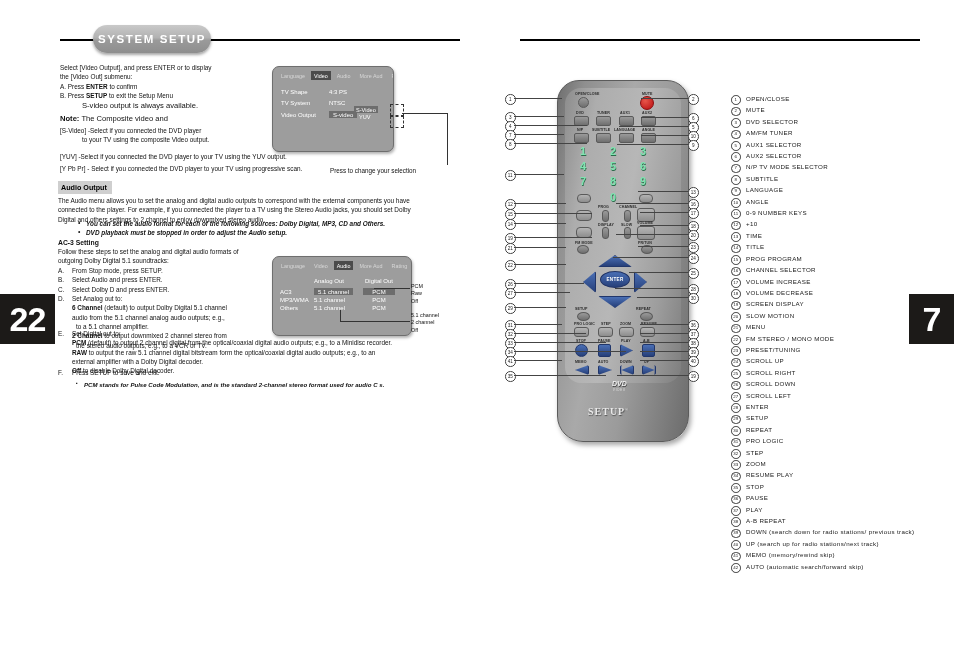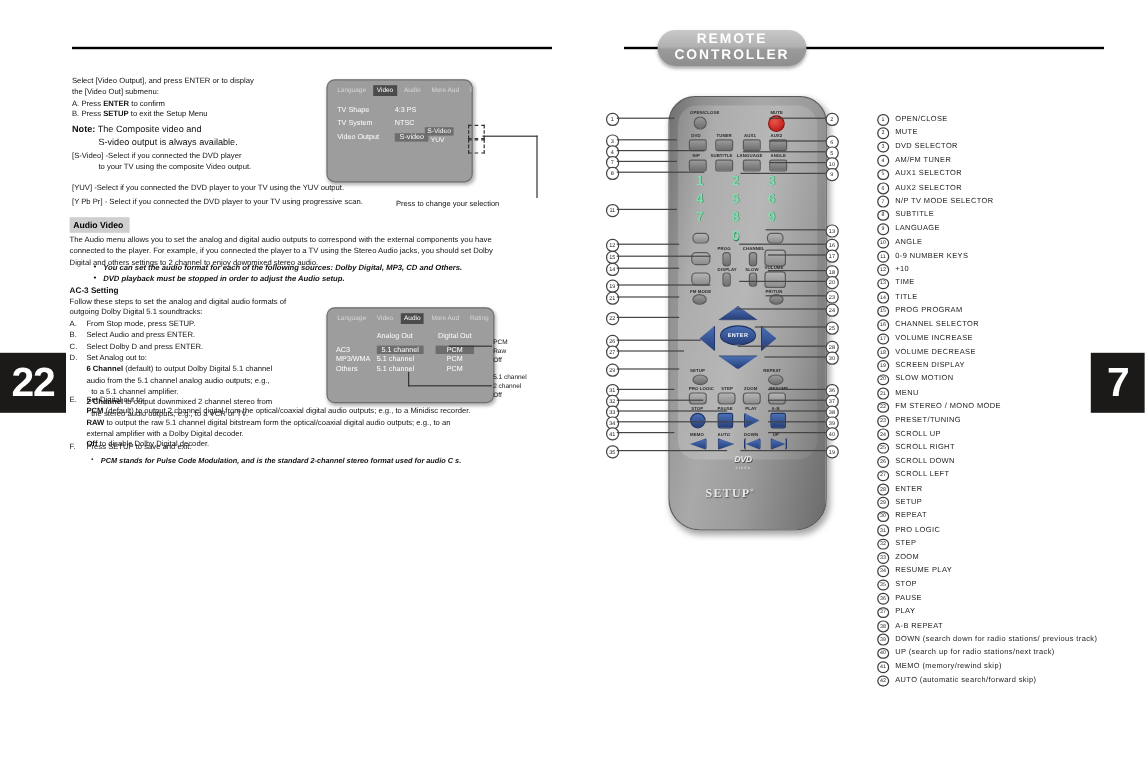--- a/index.html
+++ b/index.html
@@ -301,53 +301,48 @@
   .leg-label { flex: 1; letter-spacing: 0.35px; white-space: nowrap; }
 </style>
 </head>
 <body>
 
 <div class="page-tab" id="page-tab-left">22</div>
 <div class="page-tab" id="page-tab-right">7</div>
 
 <div class="section-head" id="head-left">
   <div class="section-rule"></div>
+  <div class="section-pill">SYSTEM SETUP</div>
 </div>
 
 <div class="section-head" id="head-right">
   <div class="section-rule"></div>
-  <div class="section-pill">
-    <span>
-      <span>REMOTE</span><br>
-      <span>CONTROLLER</span>
-    </span>
-  </div>
 </div>
 
 <div class="ltext" id="intro">
   <div class="l">
     <span>Select [Video Output], and press ENTER or      to display</span>
   </div>
   <div class="l">the [Video Out] submenu:</div>
   <div class="l"><span>A.  Press </span><span class="b">ENTER</span><span> to confirm</span></div>
   <div class="l"><span>B.  Press </span><span class="b">SETUP</span><span> to exit the Setup Menu</span></div>
+  <div class="l note-big indent2">S-video output is always available.</div>
   <div class="l note-big" style="margin-top:2px;"><span class="b">Note:</span><span> The Composite video and</span></div>
-  <div class="l note-big indent2">S-video output is always available.</div>
   <div class="l" style="margin-top:1px;">[S-Video] -Select if you connected the DVD player</div>
   <div class="l indent2">to your TV using the composite Video output.</div>
 </div>
 
 <div class="ltext" id="wide-lines">
   <div>[YUV] -Select if  you connected the DVD player to your TV using the YUV output.</div>
   <div style="margin-top:2px;">[Y Pb Pr] - Select if you connected the DVD player to your TV using progressive scan.</div>
 </div>
 
 <div class="ltext" id="press-hint">Press           to change your selection</div>
 
-<div id="audio-setup-head">Audio Video</div>
+<div id="audio-setup-head">Audio Output</div>
 
 <div class="ltext" id="audio-para">
   <div>The Audio menu allows you to set the analog and digital audio outputs to correspond with the external components you have</div>
   <div>connected to the player. For example, if you connected the player to a TV using the Stereo Audio jacks, you should set Dolby</div>
   <div>Digital and others settings to 2 channel to enjoy downmixed stereo audio.</div>
 </div>
 
 <div class="ltext" id="audio-bullets">
   <div class="bullet bi">You can set the audio format for each of the following sources: Dolby Digital, MP3, CD and Others.</div>
   <div class="bullet bi">DVD playback must be stopped in order to adjust the Audio setup.</div>

